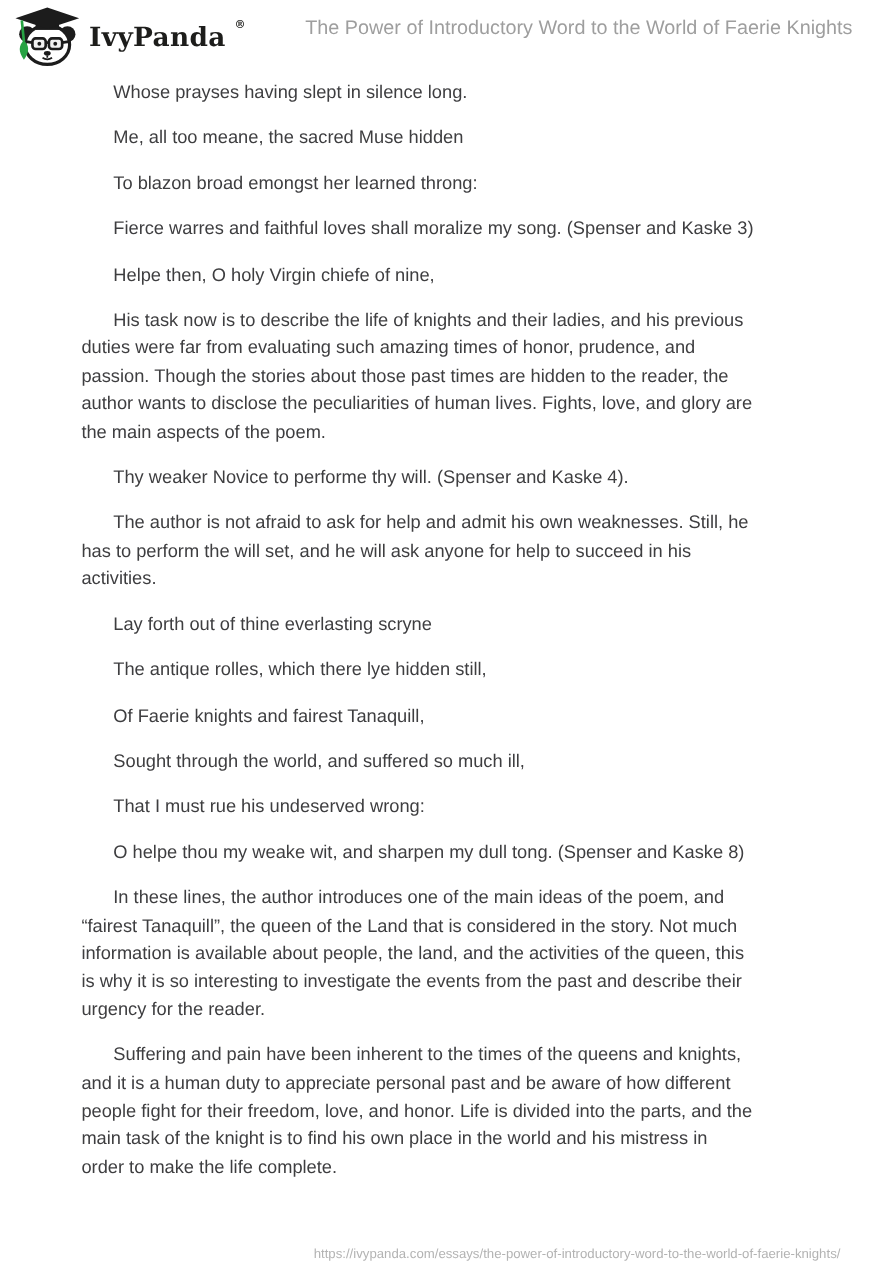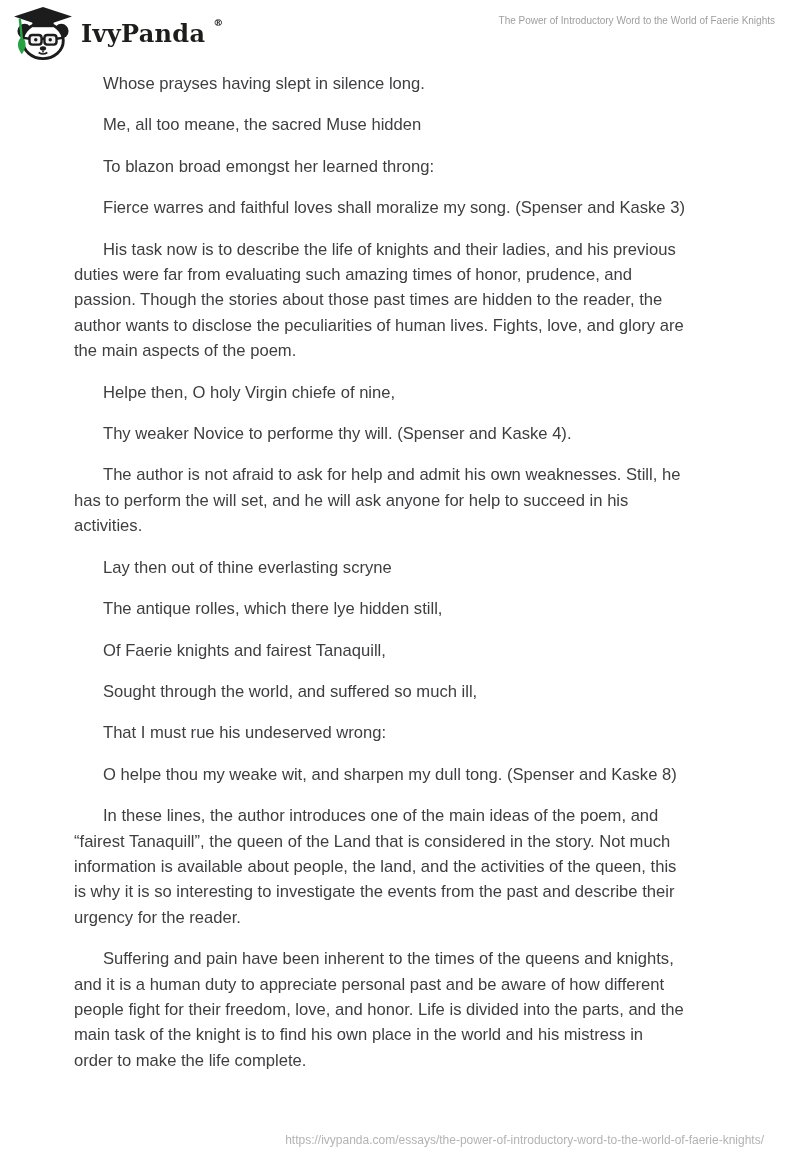--- a/index.html
+++ b/index.html
@@ -15,21 +15,21 @@
   .brand { display: flex; align-items: center; gap: 7px; text-decoration: none; cursor: pointer; }
   .brand svg { display: block; }
   .brand-name {
     font-family: "DejaVu Serif", serif; font-weight: 700;
     font-size: 24px; color: #1d1d1b; letter-spacing: 0.3px;
   }
   .reg {
     font-family: "DejaVu Serif", serif; font-weight: 700;
     font-size: 10px; color: #1d1d1b; align-self: flex-start; margin: 12px 0 0 1px;
   }
-  .doc-title { font-size: 10px; color: #9e9e9e; margin-top: 10px; }
+  .doc-title { font-size: 18px; color: #9e9e9e; margin-top: 10px; }
   main { padding: 10px 114px 0 74px; }
   main p {
     margin: 0 0 16px 0; font-size: 16.6px; line-height: 25.4px;
     color: #3e3e40; text-indent: 29px; text-align: left;
   }
   .footer-url {
     position: absolute; right: 36px; bottom: 13px;
     font-size: 12px; color: #b3b3b3; text-decoration: none; cursor: pointer;
   }
 </style>
@@ -63,25 +63,25 @@
       <span class="reg">®</span>
     </a>
     <div class="doc-title">The Power of Introductory Word to the World of Faerie Knights</div>
   </header>
 
   <main>
     <p>Whose prayses having slept in silence long.</p>
     <p>Me, all too meane, the sacred Muse hidden</p>
     <p>To blazon broad emongst her learned throng:</p>
     <p>Fierce warres and faithful loves shall moralize my song. (Spenser and Kaske 3)</p>
+    <p>Helpe then, O holy Virgin chiefe of nine,</p>
     <p>His task now is to describe the life of knights and their ladies, and his previous duties were far from evaluating such amazing times of honor, prudence, and passion. Though the stories about those past times are hidden to the reader, the author wants to disclose the peculiarities of human lives. Fights, love, and glory are the main aspects of the poem.</p>
-    <p>Helpe then, O holy Virgin chiefe of nine,</p>
     <p>Thy weaker Novice to performe thy will. (Spenser and Kaske 4).</p>
     <p>The author is not afraid to ask for help and admit his own weaknesses. Still, he has to perform the will set, and he will ask anyone for help to succeed in his activities.</p>
-    <p>Lay then out of thine everlasting scryne</p>
+    <p>Lay forth out of thine everlasting scryne</p>
     <p>The antique rolles, which there lye hidden still,</p>
     <p>Of Faerie knights and fairest Tanaquill,</p>
     <p>Sought through the world, and suffered so much ill,</p>
     <p>That I must rue his undeserved wrong:</p>
     <p>O helpe thou my weake wit, and sharpen my dull tong. (Spenser and Kaske 8)</p>
     <p>In these lines, the author introduces one of the main ideas of the poem, and “fairest Tanaquill”, the queen of the Land that is considered in the story. Not much information is available about people, the land, and the activities of the queen, this is why it is so interesting to investigate the events from the past and describe their urgency for the reader.</p>
     <p>Suffering and pain have been inherent to the times of the queens and knights, and it is a human duty to appreciate personal past and be aware of how different people fight for their freedom, love, and honor. Life is divided into the parts, and the main task of the knight is to find his own place in the world and his mistress in order to make the life complete.</p>
   </main>
 
   <a class="footer-url">https://ivypanda.com/essays/the-power-of-introductory-word-to-the-world-of-faerie-knights/</a>

